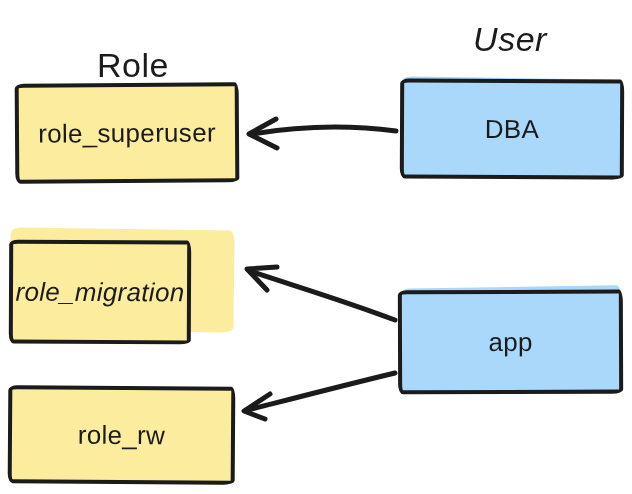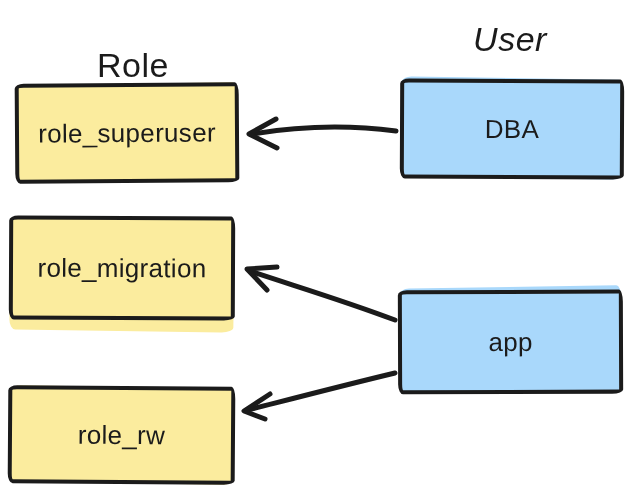--- a/index.html
+++ b/index.html
@@ -50,21 +50,21 @@
   .fill-blue   { background: #a9d8fb; }
 
   
   .g-superuser { left: 16px;  top: 84px;  width: 222px; height: 97px;  transform: rotate(-0.9deg); }
   .n-superuser { left: 15px;  top: 83px;  width: 224px; height: 100px; transform: rotate(-0.4deg); }
 
   .g-dba       { left: 401px; top: 78px;  width: 222px; height: 100px; transform: rotate(0.9deg); }
   .n-dba       { left: 400px; top: 79px;  width: 224px; height: 100px; transform: rotate(0.25deg); align-items: center; }
 
   .g-migration { left: 10px;  top: 229px; width: 224px; height: 102px; transform: rotate(0.8deg); }
-  .n-migration { left: 9px;   top: 216px; width: 226px; height: 104px; transform: rotate(0.25deg); }
+  .n-migration { left: 9px;   top: 240px; width: 182px; height: 104px; transform: rotate(0.25deg); font-style: italic; }
 
   .g-app       { left: 400px; top: 287px; width: 222px; height: 104px; transform: rotate(-0.9deg); }
   .n-app       { left: 398px; top: 290px; width: 225px; height: 104px; transform: rotate(-0.2deg); text-align: center; }
 
   .g-rw        { left: 10px;  top: 387px; width: 224px; height: 96px;  transform: rotate(1deg); }
   .n-rw        { left: 8px;   top: 386px; width: 227px; height: 98px;  transform: rotate(0.4deg); }
 
   #arrows {
     position: absolute;
     left: 0; top: 0;

